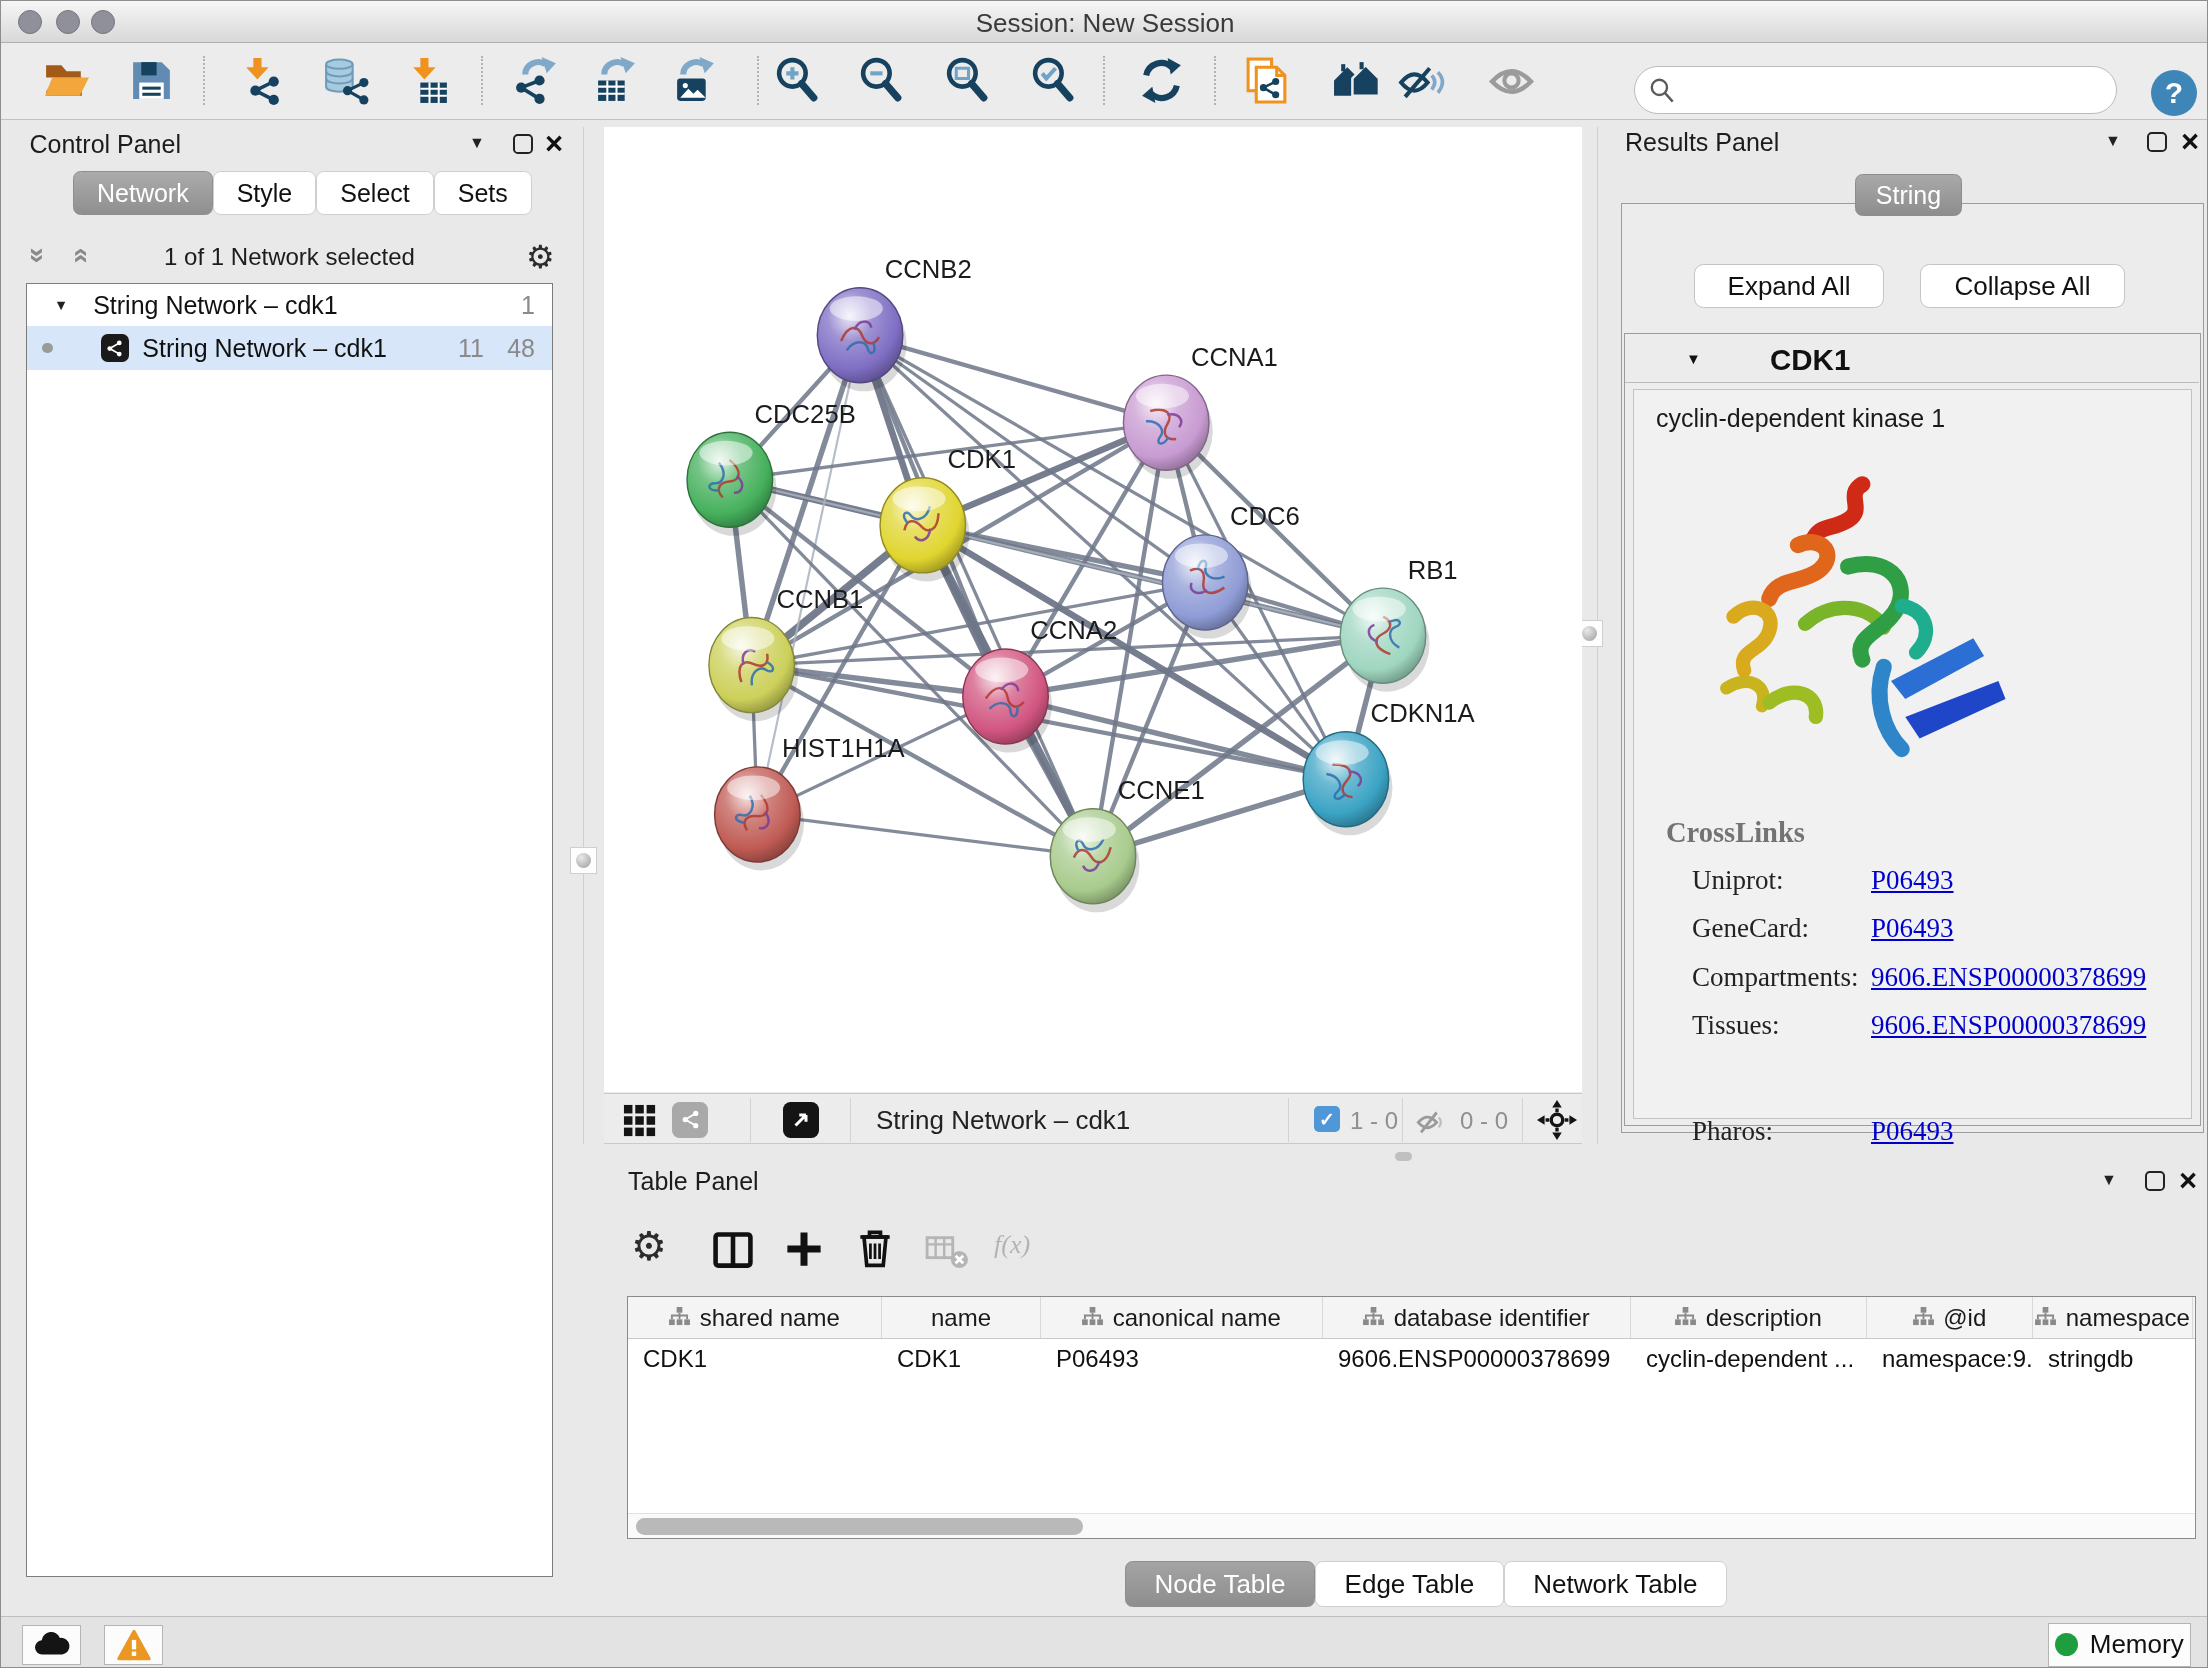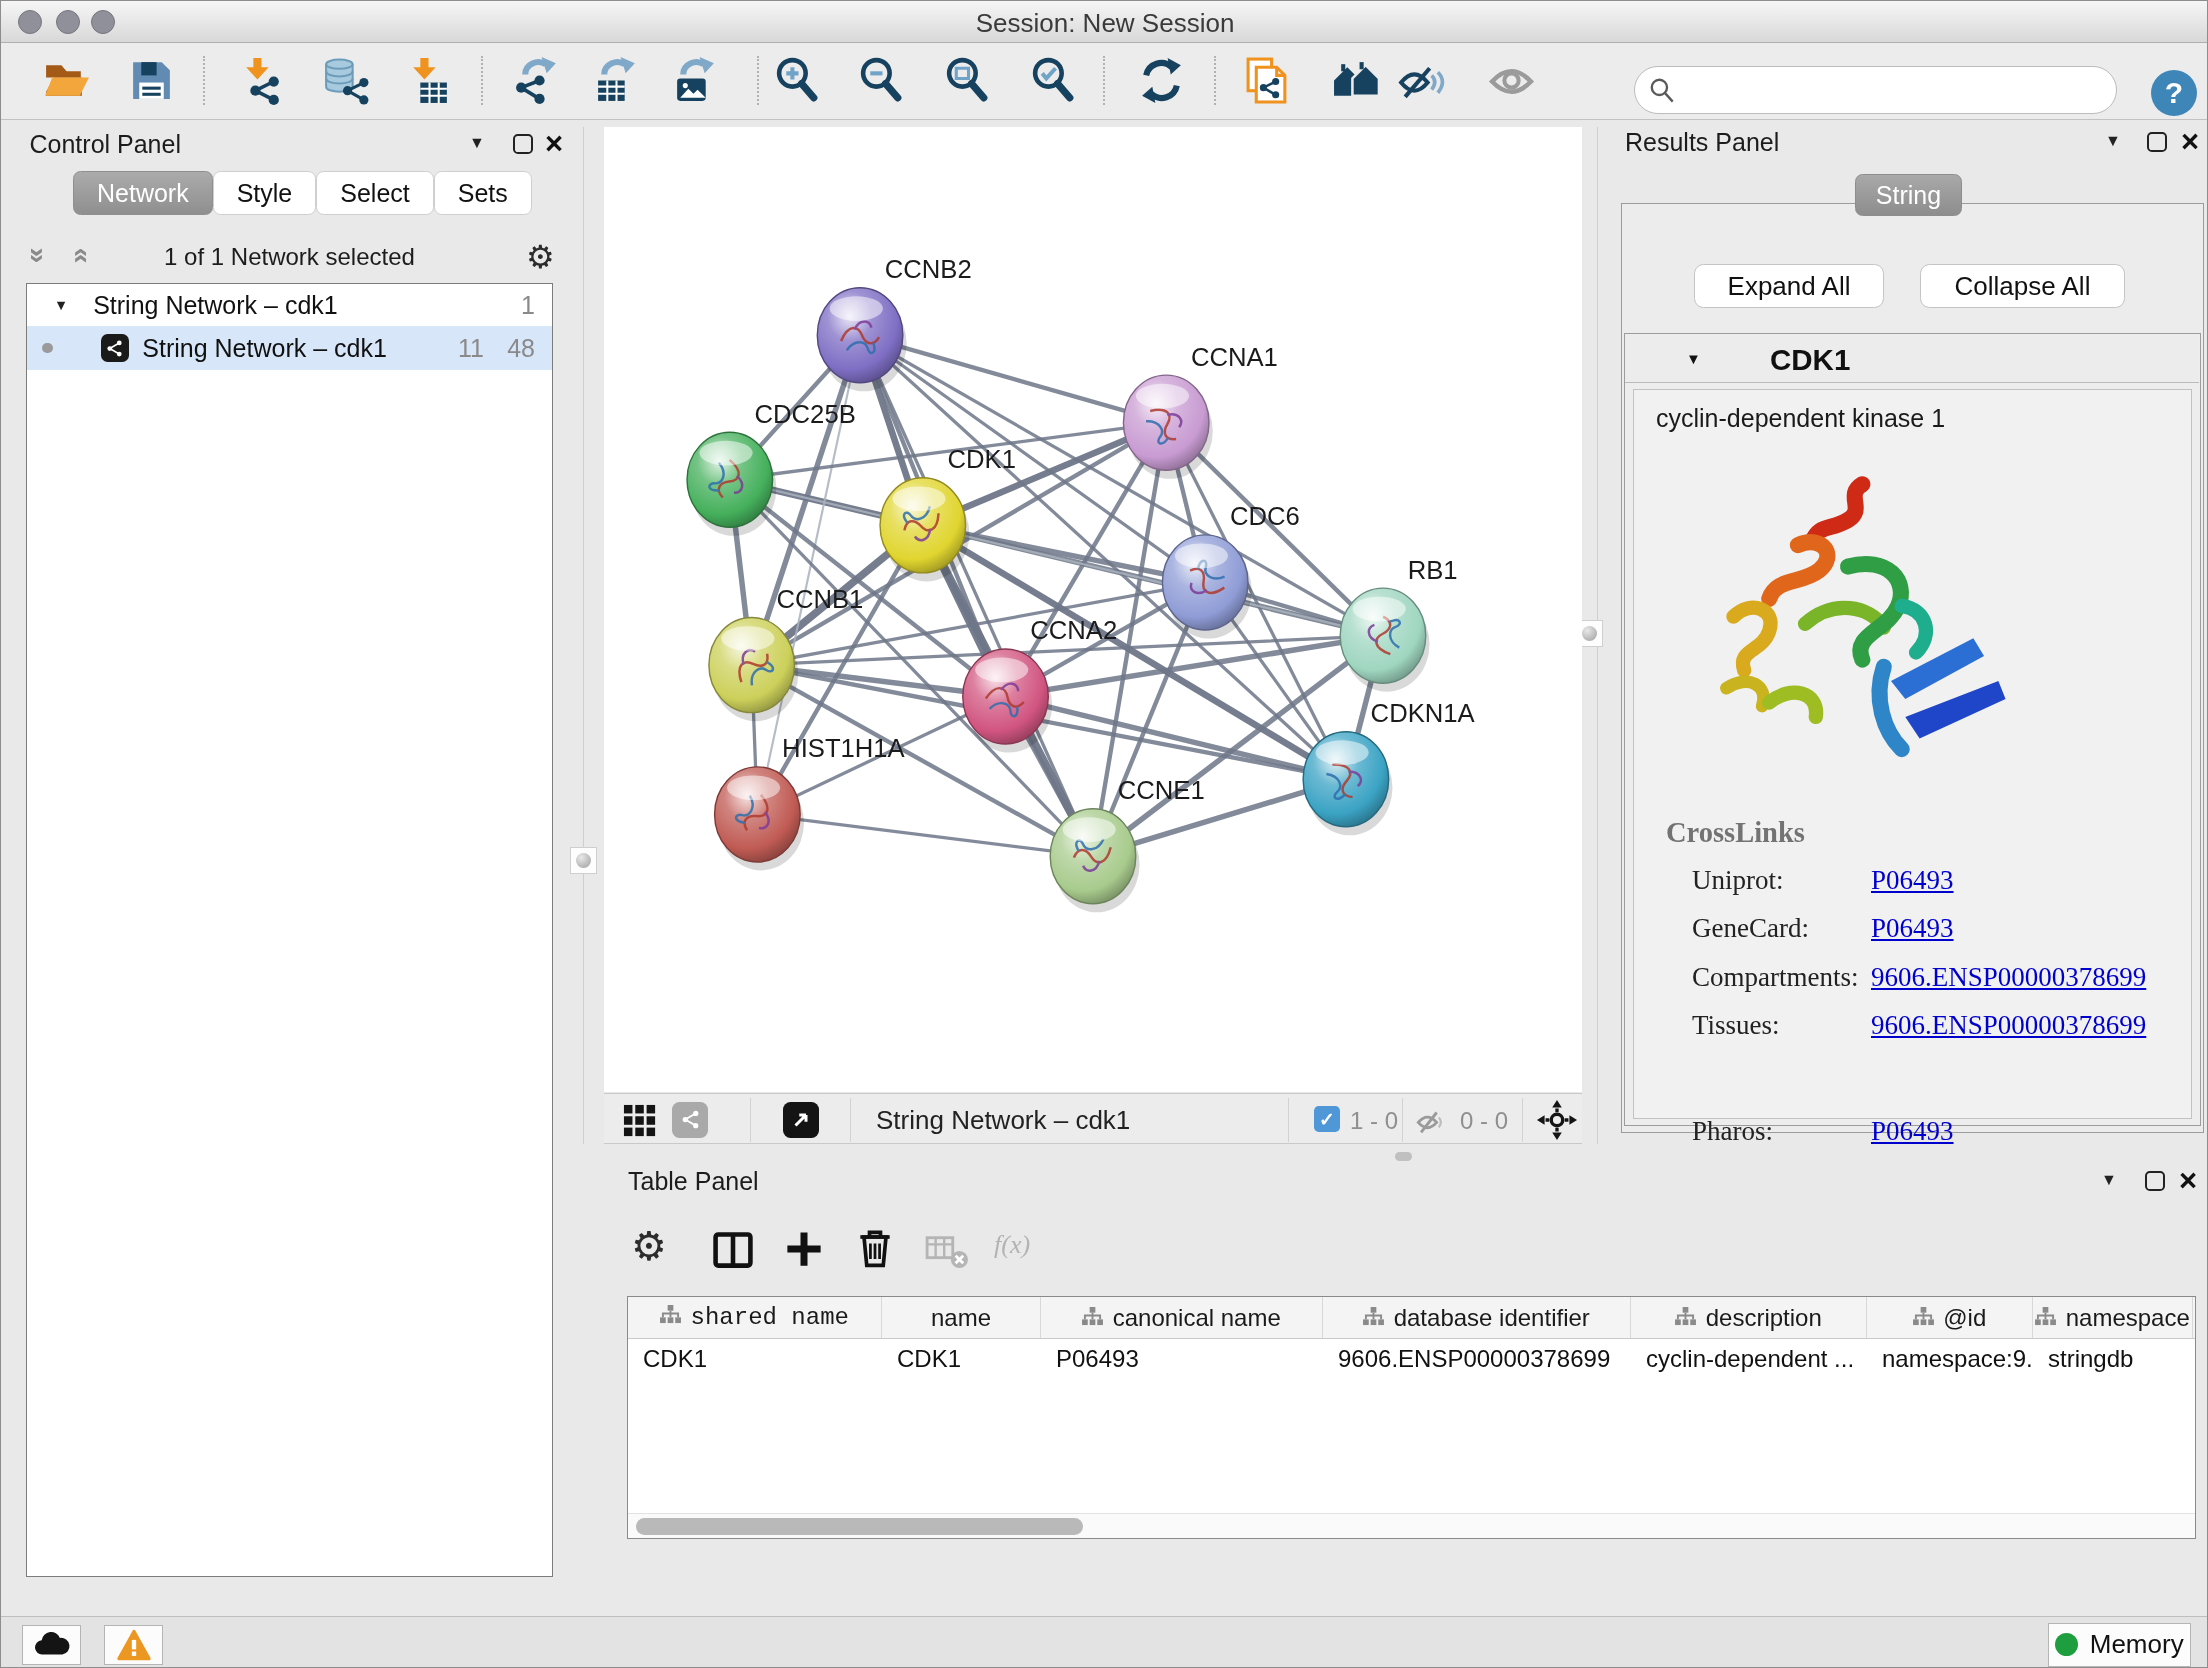--- a/index.html
+++ b/index.html
@@ -704,21 +704,21 @@
           <path d="M2 13h27M11 6v21M20 6v21" stroke-width="2.5"></path>
         </g>
         <circle cx="36" cy="29" r="9" fill="#b5b5b5"></circle>
         <path d="M32 25l8 8M40 25l-8 8" stroke="#fff" stroke-width="3"></path>
       </svg>
   </div>
   <div class="tp-toolbar-ic fx" style="left:993px;top:1229px">f(x)</div>
 
   <div class="nt-box">
     <div class="nt-header" id="nt-header">
-        <div class="nt-hcell" style="width: 254px; font-family: Liberation Mono, monospace;">
+        <div class="nt-hcell" style="width: 254px;">
           <span><svg width="21" height="19" viewBox="0 0 22 20">
               <g fill="#8a8a8a">
                 <rect x="8" width="6" height="6"></rect>
                 <rect y="13" width="6" height="6"></rect>
                 <rect x="8" y="13" width="6" height="6"></rect>
                 <rect x="16" y="13" width="6" height="6"></rect>
                 <path d="M11 6v3M3 13v-4h16v4M11 9v4" stroke="#8a8a8a" stroke-width="2" fill="none"></path>
               </g>
             </svg></span>
           <span>shared name</span>
@@ -796,20 +796,25 @@
           <div class="nt-cell" style="width: 236px;">cyclin-dependent ...</div>
           <div class="nt-cell" style="width: 166px;">namespace:9...</div>
           <div class="nt-cell" style="width: 160px;">stringdb</div>
         </div>
       </div>
     <div class="nt-scroll">
         <div class="nt-thumb"></div>
       </div>
   </div>
 
+  <div class="bt-tabs" id="bt-tabs">
+      <div class="bt-tab sel">Node Table</div>
+      <div class="bt-tab">Edge Table</div>
+      <div class="bt-tab">Network Table</div>
+    </div>
 
   <div class="statusbar">
     <div class="sb-btn" style="left:21px;width:59px">
       <svg width="38" height="28.5" viewBox="0 0 48 34">
         <path d="M12 30a9 9 0 01-1-18A12 12 0 0134 9a8.5 8.5 0 013 21z" fill="#141414"></path>
         </svg>
     </div>
     <div class="sb-btn" style="left:103px;width:59px">
       <svg width="36" height="32" viewBox="0 0 48 44">
         <path d="M24 3l21 38H3z" fill="#eb9722" stroke="#eb9722" stroke-width="4" stroke-linejoin="round"></path>

